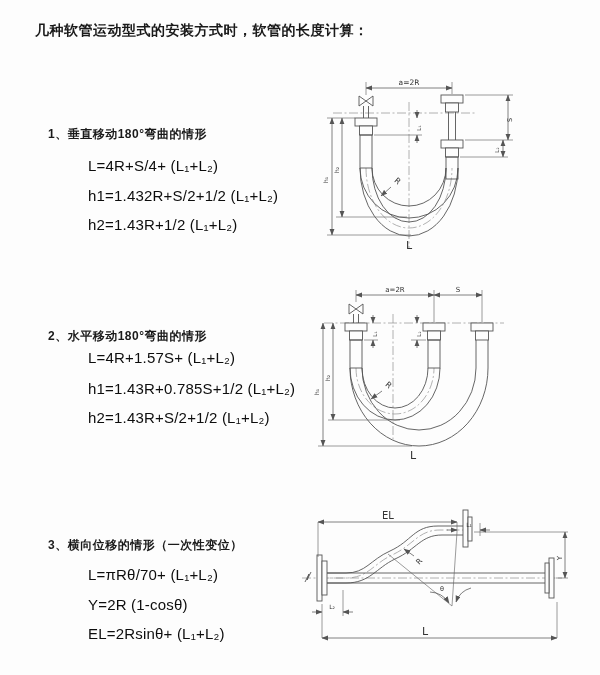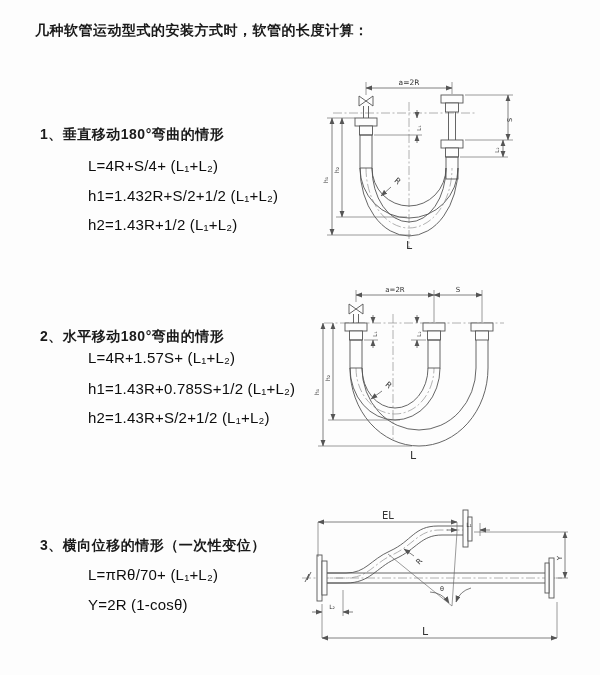--- a/index.html
+++ b/index.html
@@ -1,20 +1,20 @@
 <!DOCTYPE html>
 <html><head>
 <meta charset="utf-8">
 <style>
   html,body{margin:0;padding:0;}
   .page{position:relative;width:600px;height:675px;background:#fdfdfd;overflow:hidden;
         font-family:"Liberation Sans","DejaVu Sans",sans-serif;color:#111;}
   .doc-title{position:absolute;left:35px;top:22px;font-size:14px;font-weight:bold;
              color:#1a1a1a;letter-spacing:0.5px;}
-  .sec-heading{position:absolute;left:40px;font-size:14px;font-weight:bold;color:#1a1a1a;
+  .sec-heading{position:absolute;left:48px;font-size:12px;font-weight:bold;color:#1a1a1a;
                letter-spacing:0.5px;}
   .formula{position:absolute;left:88px;font-size:15px;color:#0d0d0d;letter-spacing:0.2px;}
   .diagram{position:absolute;}
   svg .ln{stroke:#555;fill:none;stroke-width:0.9;}
   svg .thin{stroke:#666;fill:none;stroke-width:0.65;}
   svg .ph{stroke:#888;fill:none;stroke-width:0.65;stroke-dasharray:9 2.5 2 2.5;}
   svg .fl{fill:#fdfdfd;stroke:#555;stroke-width:0.9;}
   svg .dim{stroke:#555;stroke-width:0.75;fill:none;}
   svg text{fill:#333;font-family:"DejaVu Sans",sans-serif;}
 </style>
@@ -31,20 +31,21 @@
   <div class="formula" style="top:216px;">h2=1.43R+1/2 (L₁+L₂)</div>
 
   <div class="sec-heading" style="top:320px;margin-top:8px;">2、水平移动180°弯曲的情形</div>
   <div class="formula" style="top:349px;">L=4R+1.57S+ (L₁+L₂)</div>
   <div class="formula" style="top:380px;">h1=1.43R+0.785S+1/2 (L₁+L₂)</div>
   <div class="formula" style="top:409px;">h2=1.43R+S/2+1/2 (L₁+L₂)</div>
 
   <div class="sec-heading" style="top:537px;">3、横向位移的情形（一次性变位）</div>
   <div class="formula" style="top:566px;">L=πRθ/70+ (L₁+L₂)</div>
   <div class="formula" style="top:596px;">Y=2R (1-cosθ)</div>
+  <div class="formula" style="top:625px;">EL=2Rsinθ+ (L₁+L₂)</div>
 
   <div class="diagram" style="left:315px;top:66px;">
   <svg width="250" height="195" viewBox="0 0 250 195">
     <defs>
       <marker id="ar1" viewBox="0 0 8 6" markerWidth="9" markerHeight="7" refX="7.5" refY="3" orient="auto-start-reverse">
         <path d="M0,0L8,3L0,6z" fill="#555"></path>
       </marker>
       <pattern id="ht1" width="5" height="5" patternUnits="userSpaceOnUse">
         <path d="M0,0L5,5M5,0L0,5" stroke="#8a8a8a" stroke-width="0.7"></path>
       </pattern>

